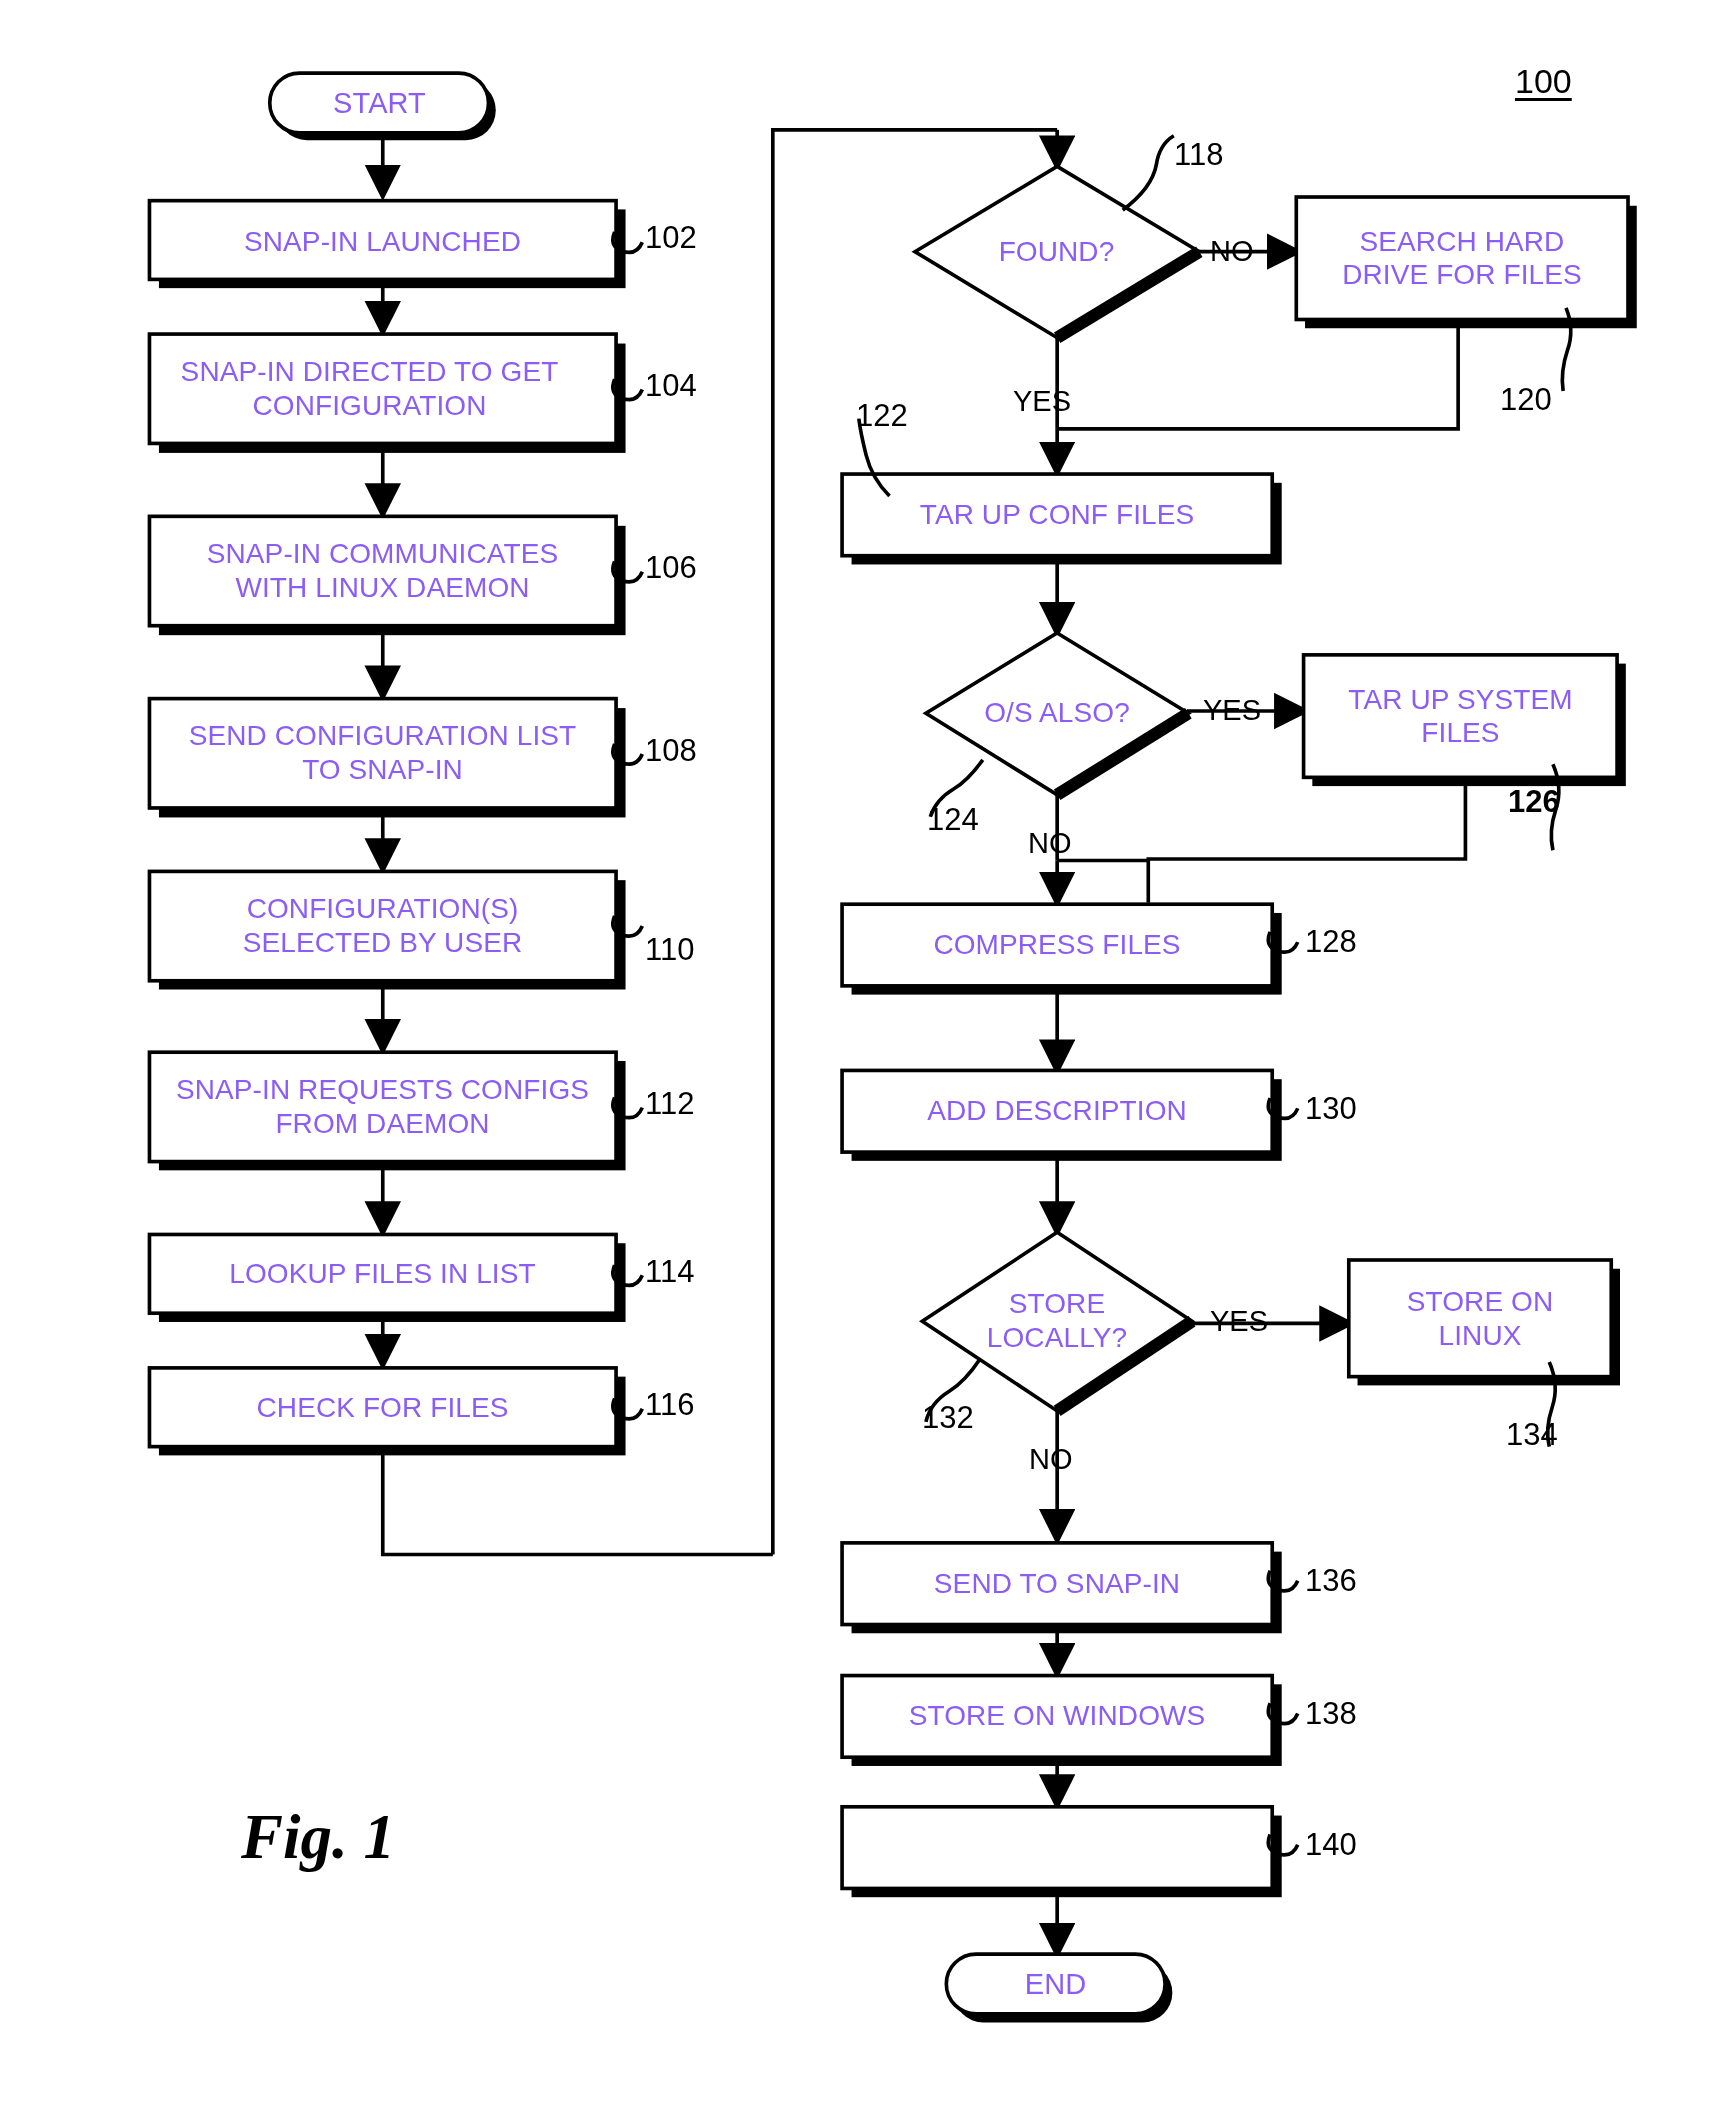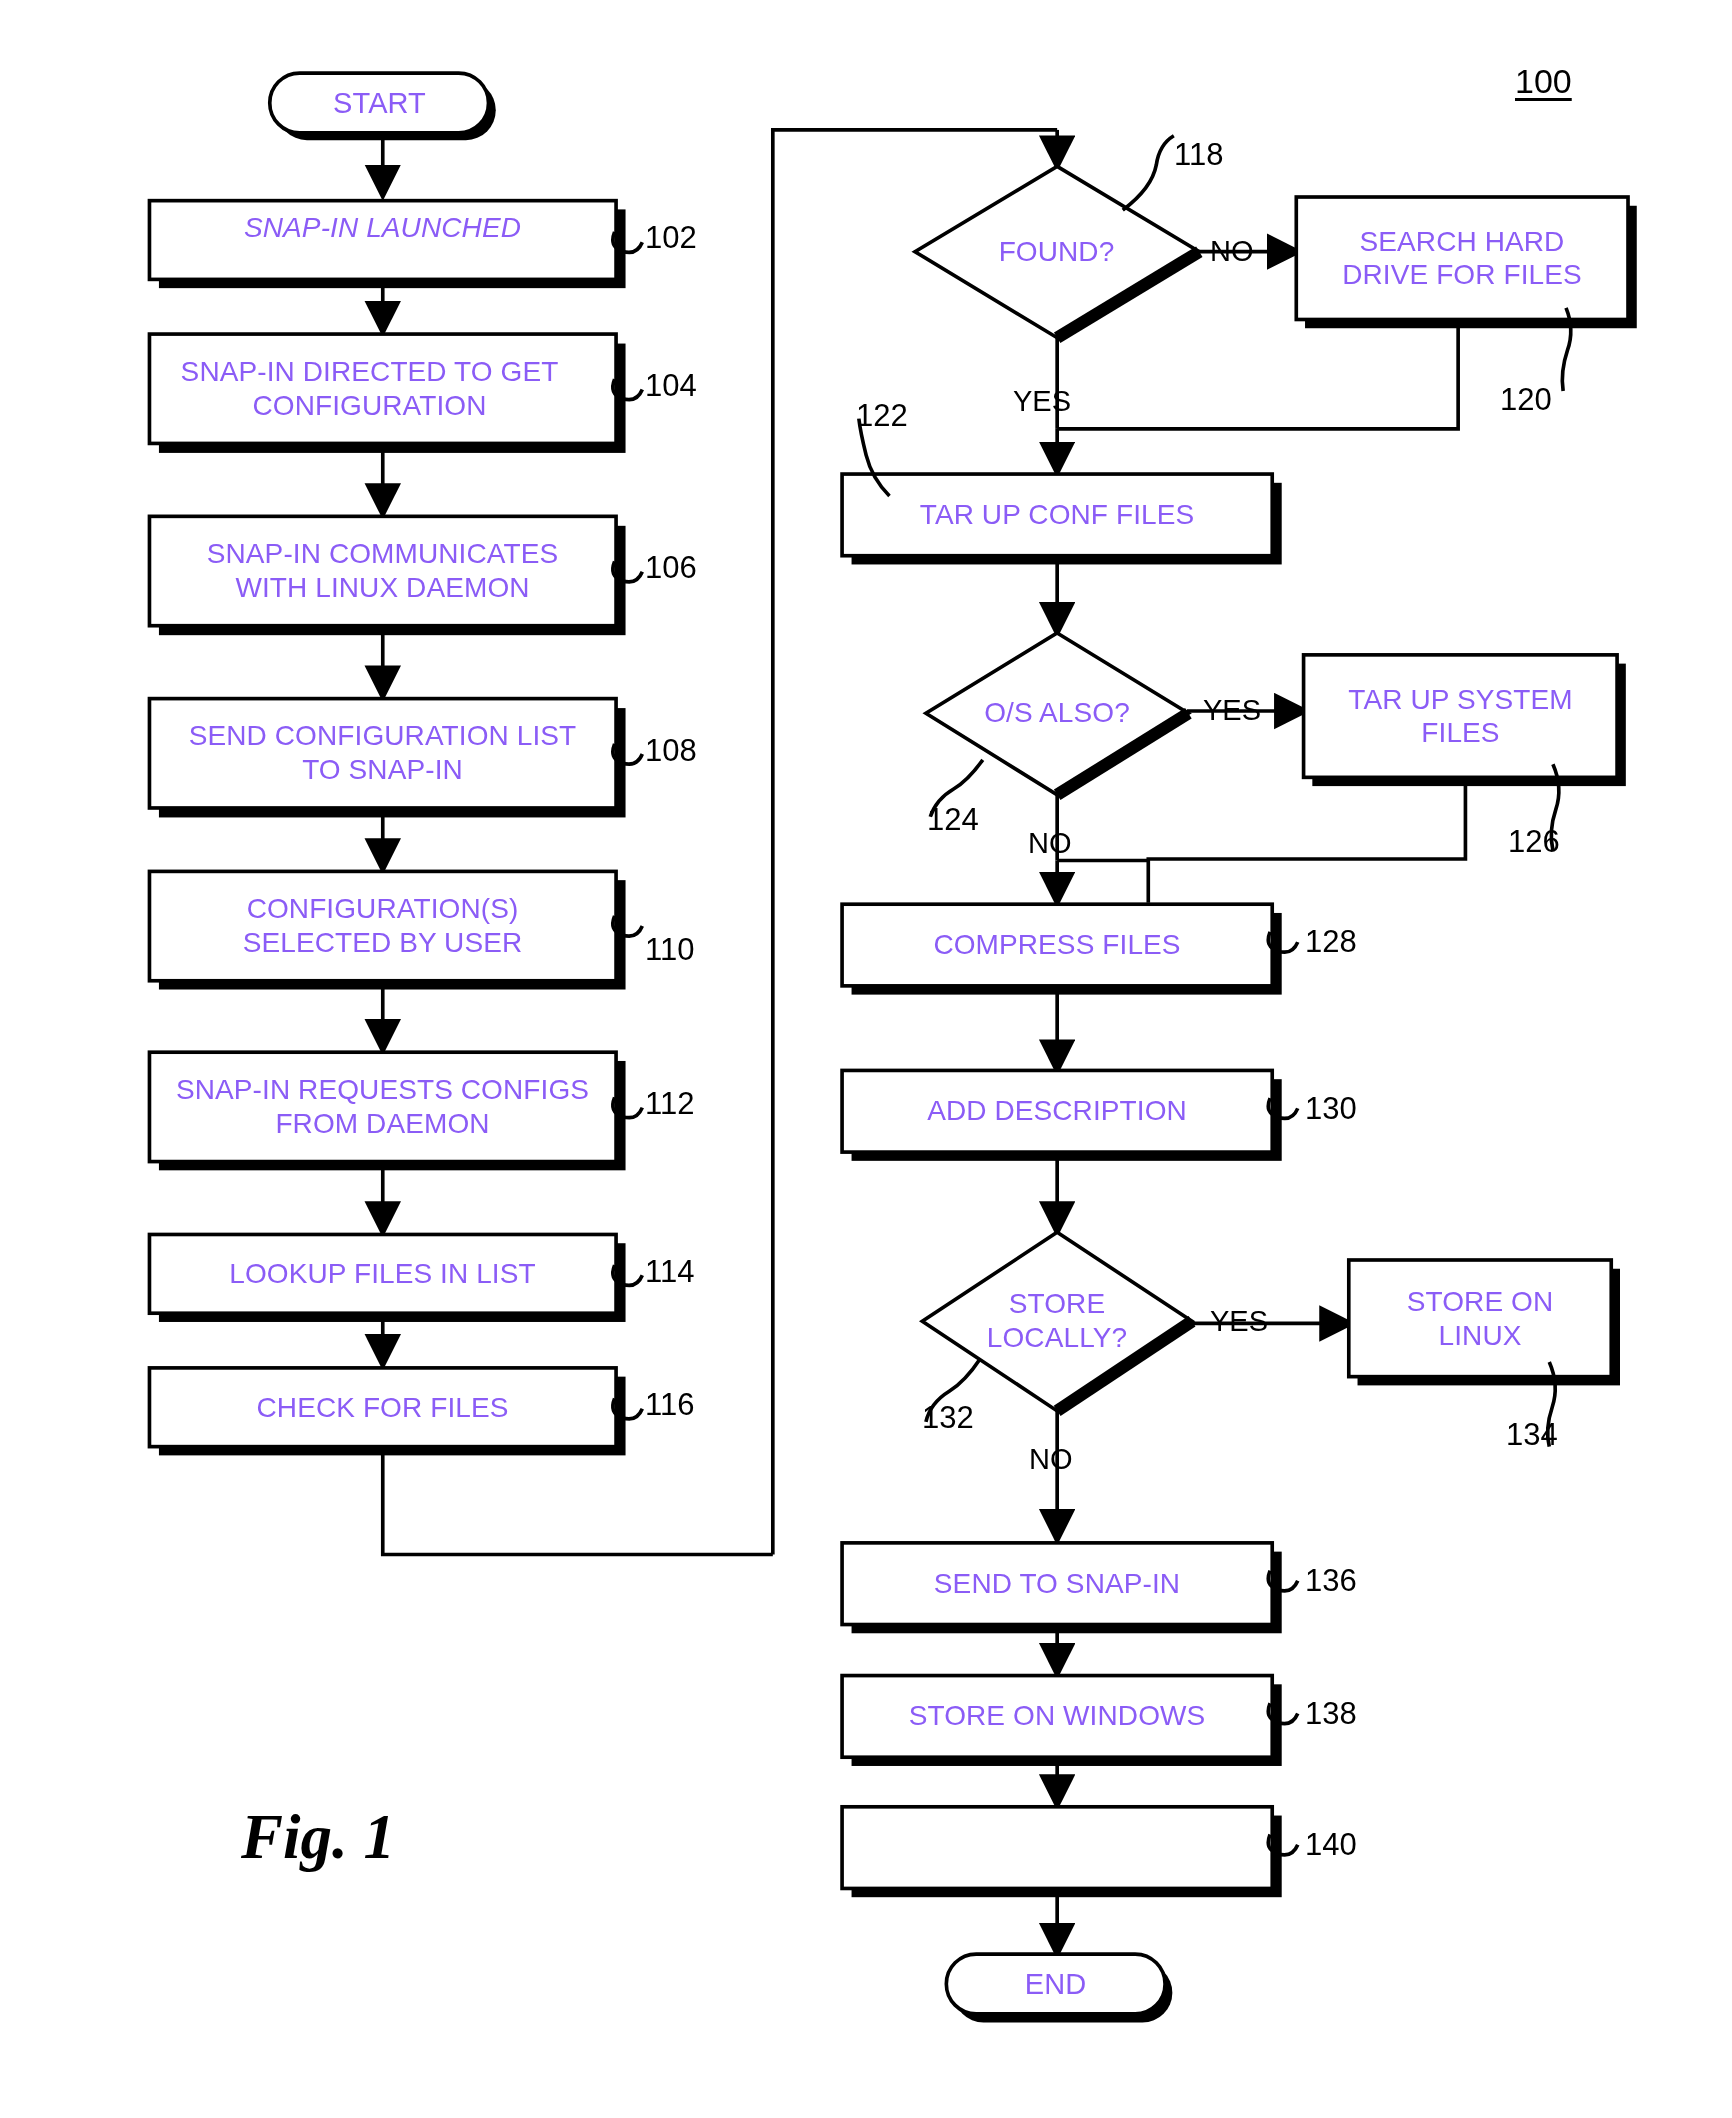--- a/index.html
+++ b/index.html
@@ -229,21 +229,21 @@
       <path d="M1742,2516 q-8,20 10,26 q20,7 28,-12"></path>
 
       <path d="M1344,1864 q-20,30 -42,44 q-26,16 -32,42"></path>
 
       <path d="M2125,1868 q14,32 4,62 q-10,30 -4,54"></path>
     </g>
   </svg>
 
   <div class="node-label term-text" style="left:270px; top:73px; width:219px; height:60px;">START</div>
 
-  <div class="node-label proc-text" style="left:149px; top:188px; width:467px; height:79px;font-style:italic;">SNAP-IN LAUNCHED</div>
+  <div class="node-label proc-text" style="left:149px; top:202px; width:467px; height:79px;">SNAP-IN LAUNCHED</div>
   <div class="node-label proc-text" style="left:136px; top:334px; width:467px; height:109px;">SNAP-IN DIRECTED TO GET
 CONFIGURATION</div>
   <div class="node-label proc-text" style="left:149px; top:516px; width:467px; height:109px;">SNAP-IN COMMUNICATES
 WITH LINUX DAEMON</div>
   <div class="node-label proc-text" style="left:149px; top:698px; width:467px; height:109px;">SEND CONFIGURATION LIST
 TO SNAP-IN</div>
   <div class="node-label proc-text" style="left:149px; top:871px; width:467px; height:109px;">CONFIGURATION(S)
 SELECTED BY USER</div>
   <div class="node-label proc-text" style="left:149px; top:1052px; width:467px; height:109px;">SNAP-IN REQUESTS CONFIGS
 FROM DAEMON</div>
@@ -283,21 +283,21 @@
   <div class="refnum" style="left:645px; top:733px;">108</div>
   <div class="refnum" style="left:645px; top:904px;margin-top:28px;">110</div>
   <div class="refnum" style="left:645px; top:1086px;">112</div>
   <div class="refnum" style="left:645px; top:1254px;">114</div>
   <div class="refnum" style="left:645px; top:1387px;">116</div>
 
   <div class="refnum" style="left:1174px; top:137px;">118</div>
   <div class="refnum" style="left:1500px; top:382px;">120</div>
   <div class="refnum" style="left:856px; top:398px;">122</div>
   <div class="refnum" style="left:927px; top:802px;">124</div>
-  <div class="refnum" style="left:1508px; top:824px;">126</div>
+  <div class="refnum" style="left:1508px; top:784px;font-weight:bold;">126</div>
   <div class="refnum" style="left:1305px; top:924px;">128</div>
   <div class="refnum" style="left:1305px; top:1091px;">130</div>
   <div class="refnum" style="left:922px; top:1400px;">132</div>
   <div class="refnum" style="left:1506px; top:1417px;">134</div>
   <div class="refnum" style="left:1305px; top:1563px;">136</div>
   <div class="refnum" style="left:1305px; top:1696px;">138</div>
   <div class="refnum" style="left:1305px; top:1827px;">140</div>
 
   <div class="fig-caption" style="left:241px; top:1801px;">Fig. 1</div>
 

